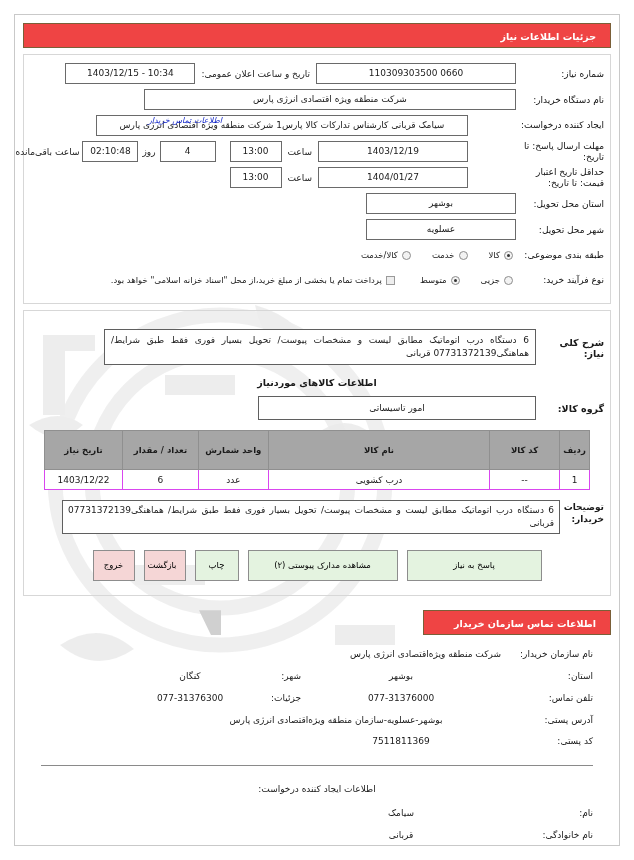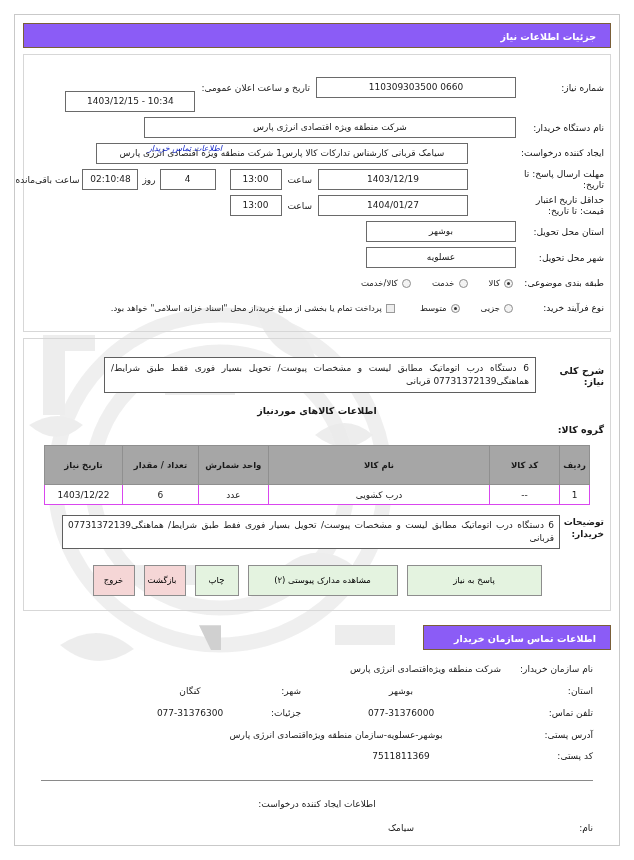--- a/index.html
+++ b/index.html
@@ -40,21 +40,21 @@
   .sec-head-wrap{
     position:relative;
     height:25px;
     margin:8px 8px 0 8px;
     z-index:2;
   }
   .sec-head{
     position:absolute;
     right:0; top:0;
     height:25px;
-    background:#8b5cf6;
+    background:#ef4444;
     border:1px solid #7a5f38;
     color:#ffffff;
     font-size:9.5px;
     font-weight:bold;
     line-height:25px;
     padding:0 14px 0 30px;
     letter-spacing:0.3px;
     white-space:nowrap;
   }
   .sec-head.full{ left:0; right:0; padding-right:14px; text-align:right; }
@@ -105,21 +105,21 @@
     text-align:center;
     overflow:hidden;
     white-space:nowrap;
     flex:0 0 auto;
   }
   .box.w150{ width:150px; }
   .box.w200{ width:200px; }
   .box.w370{ width:372px; }
   .box.w60{ width:56px; }
   .box.w52{ width:52px; }
-  .box.w130{ width:130px;margin-top:28px; }
+  .box.w130{ width:130px; }
   .box.num{ text-align:center; }
 
   .inline-lbl{
     font-size:9px;
     padding:0 6px;
     white-space:nowrap;
     flex:0 0 auto;
   }
   .link{
     color:#1427c8;
@@ -417,20 +417,21 @@
 
     <div class="kw-row">
       <div class="kw-lbl">شرح کلی نیاز:</div>
       <div class="kw-box">6 دستگاه درب اتوماتیک مطابق لیست و مشخصات پیوست/ تحویل  بسیار  فوری فقط طبق شرایط/ هماهنگی07731372139 قربانی</div>
     </div>
 
     <div class="subtitle">اطلاعات کالاهای موردنیاز</div>
 
     <div class="group-row">
       <div class="group-lbl">گروه کالا:</div>
+      <div class="group-box">امور تاسیساتی</div>
     </div>
 
     <table class="goods">
       <thead>
         <tr>
           <th style="width:30px">ردیف</th>
           <th style="width:70px">کد کالا</th>
           <th style="width:222px">نام کالا</th>
           <th style="width:70px">واحد شمارش</th>
           <th style="width:76px">تعداد / مقدار</th>

